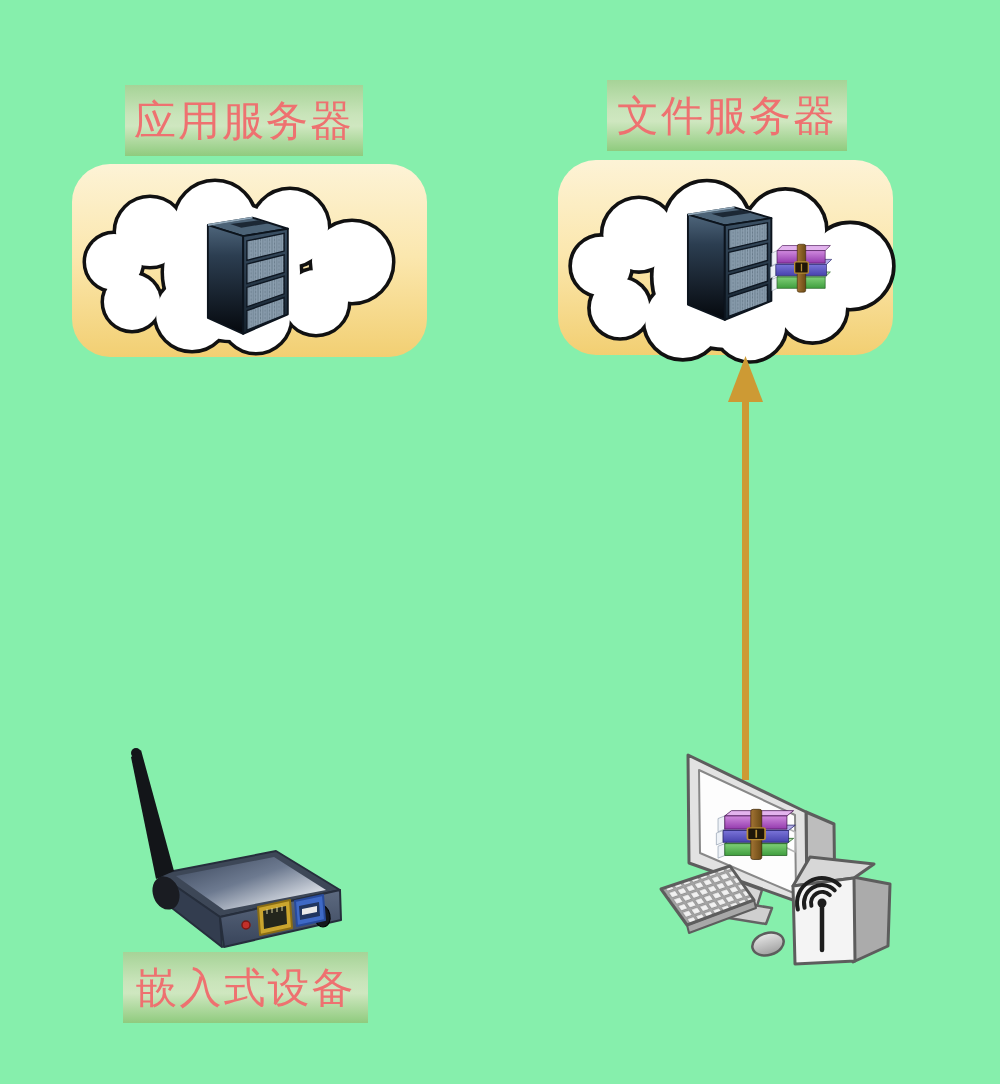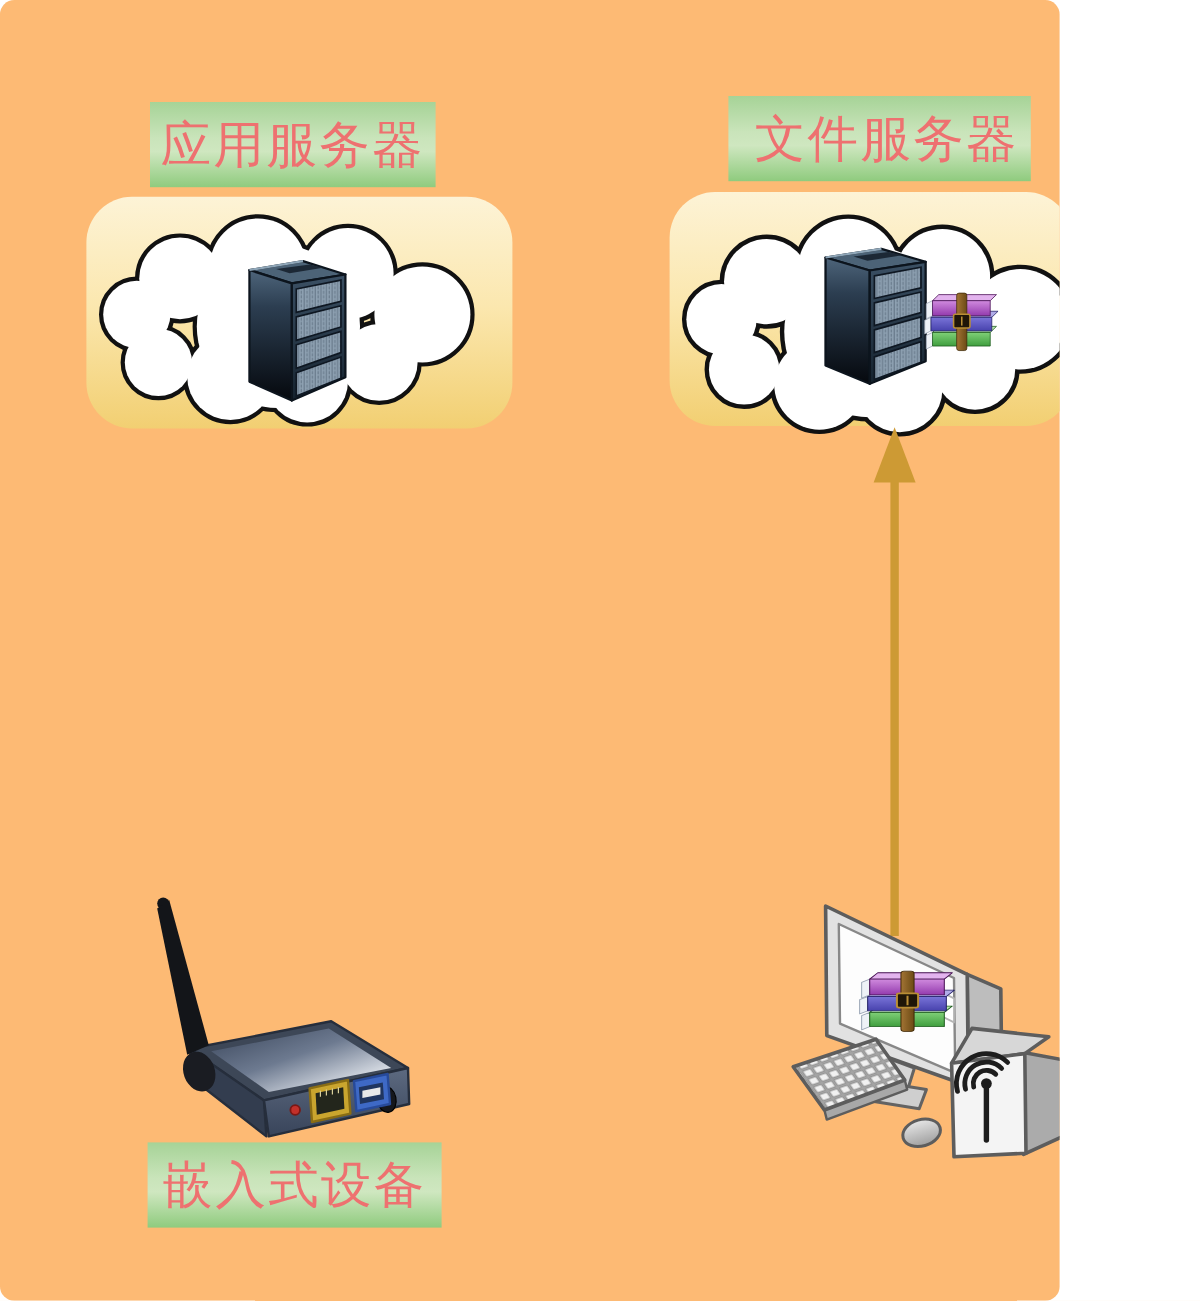--- a/index.html
+++ b/index.html
@@ -1,24 +1,24 @@
 <!DOCTYPE html>
 <html><head>
 <meta charset="utf-8">
 <style>
   html,body{margin:0;padding:0;background:#ffffff;}
-  .canvas{position:relative;width:883px;height:1084px;background:#fdba74;overflow:hidden;
-          font-family:"Liberation Sans","DejaVu Sans",sans-serif;border-radius:12px;}
+  .canvas{position:relative;width:1000px;height:1084px;background:#86efac;overflow:hidden;
+          font-family:"Liberation Sans","DejaVu Sans",sans-serif;}
   .node-label{position:absolute;display:flex;align-items:center;justify-content:center;
     font-size:42px;letter-spacing:2px;color:#ee7170;
     background:linear-gradient(180deg,#a6d397 0%,#c9e4ba 42%,#cfe7c0 58%,#8fcb7e 100%);}
   .cloud-panel{position:absolute;border-radius:38px;
     background:linear-gradient(180deg,#fdf3d6 0%,#fbe7ae 48%,#f2cf72 100%);}
   #label-app{left:125px;top:85px;width:238px;height:71px;}
-  #label-file{left:607px;top:80px;width:240px;height:71px;padding-left:12px;}
+  #label-file{left:607px;top:80px;width:240px;height:71px;}
   #label-embedded{left:123px;top:952px;width:245px;height:71px;text-align:center;}
   #label-developer{left:648px;top:963px;width:240px;height:75px;}
   #panel-app{left:72px;top:164px;width:355px;height:193px;}
   #panel-file{left:558px;top:160px;width:335px;height:195px;}
   #scene{position:absolute;left:0;top:0;z-index:2;pointer-events:none;}
   .node-label{z-index:3;}
 </style>
 </head>
 <body>
 

